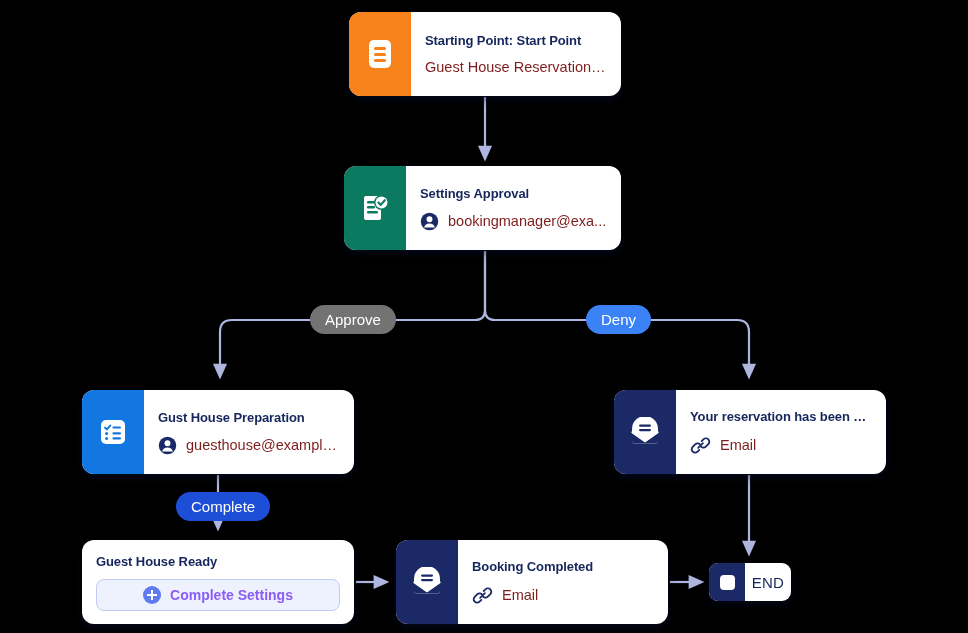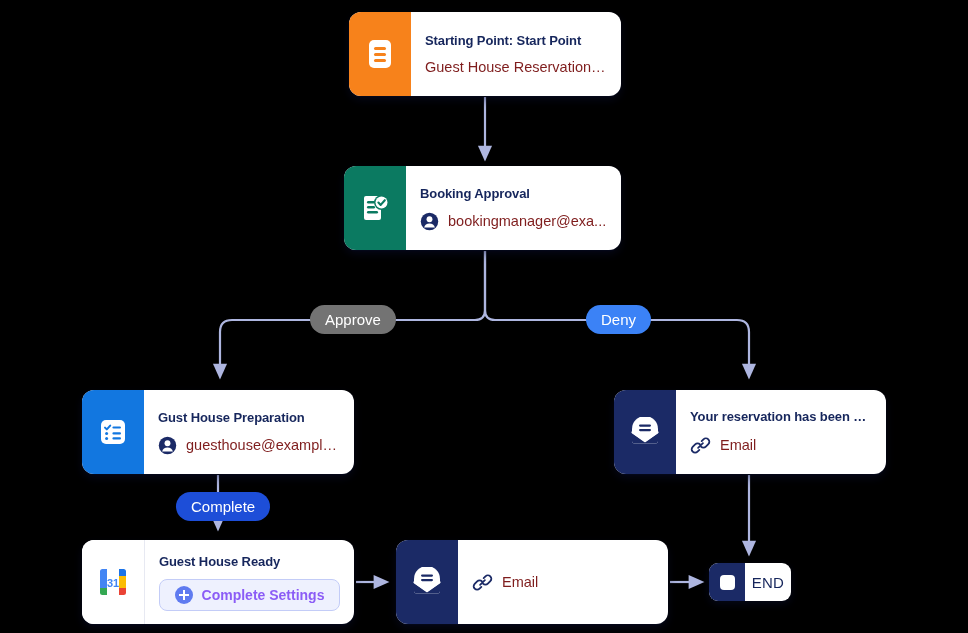--- a/index.html
+++ b/index.html
@@ -235,21 +235,21 @@
         <path d="M7 4 h13 a2 2 0 0 1 2 2 v20 a2 2 0 0 1 -2 2 h-13 a2 2 0 0 1 -2 -2 v-20 a2 2 0 0 1 2 -2 z" fill="#ffffff"></path>
         <rect x="8" y="9" width="8" height="2.4" rx="1.2" fill="#0b7a61"></rect>
         <rect x="8" y="14" width="8" height="2.4" rx="1.2" fill="#0b7a61"></rect>
         <rect x="8" y="19" width="11" height="2.4" rx="1.2" fill="#0b7a61"></rect>
         <circle cx="22.5" cy="10.5" r="7.5" fill="#0b7a61"></circle>
         <circle cx="22.5" cy="10.5" r="6" fill="#ffffff"></circle>
         <path d="M19.4 10.6 L21.7 12.9 L25.8 8.2" stroke="#0b7a61" stroke-width="2.1" fill="none" stroke-linecap="round" stroke-linejoin="round"></path>
       </svg>
     </div>
     <div class="node-body">
-      <div class="node-title">Booking Approval</div>
+      <div class="node-title">Settings Approval</div>
       <div class="node-sub">
         <span>
           <svg class="glyph" width="19" height="19" viewBox="0 0 20 20" aria-hidden="true">
             <circle cx="10" cy="10" r="9.2" fill="#1b2a66"></circle>
             <circle cx="10" cy="7.7" r="3.1" fill="#ffffff"></circle>
             <path d="M4.3 16.4 a5.9 5.9 0 0 1 11.4 0 z" fill="#ffffff"></path>
           </svg>
         </span>
         <span class="sub-text">bookingmanager@exa...</span>
       </div>
@@ -302,55 +302,41 @@
             <path d="M12.2 6.4 l1.9 -1.9 a3.6 3.6 0 0 1 5.1 5.1 l-2.6 2.6 a3.6 3.6 0 0 1 -5.1 0" stroke="#1b2a66" stroke-width="1.9" fill="none" stroke-linecap="round"></path>
             <path d="M9.8 15.6 l-1.9 1.9 a3.6 3.6 0 0 1 -5.1 -5.1 l2.6 -2.6 a3.6 3.6 0 0 1 5.1 0" stroke="#1b2a66" stroke-width="1.9" fill="none" stroke-linecap="round"></path>
           </svg>
         </span>
         <span class="sub-text">Email</span>
       </div>
     </div>
   </div>
 
   <div class="node" id="node-ready">
-    <div class="node-icon fill-white">
-      <svg class="glyph" width="36" height="36" viewBox="0 0 36 36" aria-hidden="true">
-        <rect x="5" y="5" width="26" height="26" rx="2.5" fill="#ffffff"></rect>
-        <path d="M5 7.5 A2.5 2.5 0 0 1 7.5 5 H12 v7 H5 z" fill="#4285f4"></path>
-        <path d="M24 5 h4.5 A2.5 2.5 0 0 1 31 7.5 V12 h-7 z" fill="#1a73e8"></path>
-        <rect x="24" y="12" width="7" height="12" fill="#fbbc04"></rect>
-        <path d="M24 24 h7 v4.5 A2.5 2.5 0 0 1 28.5 31 H24 z" fill="#ea4335"></path>
-        <path d="M5 24 h7 v7 H7.5 A2.5 2.5 0 0 1 5 28.5 z" fill="#34a853"></path>
-        <rect x="5" y="12" width="7" height="12" fill="#4285f4"></rect>
-        <rect x="12" y="12" width="12" height="12" fill="#ffffff"></rect>
-        <rect x="12" y="5" width="12" height="7" fill="#ffffff"></rect>
-        <rect x="12" y="24" width="12" height="7" fill="#ffffff"></rect>
-        <text x="18" y="22.5" font-family="Liberation Sans, sans-serif" font-size="11" font-weight="bold" fill="#4285f4" text-anchor="middle">31</text>
-      </svg>
-    </div>
     <div class="node-body ready-body">
       <div class="node-title">Guest House Ready</div>
       <div class="settings-btn">
         <span class="plus-circle"></span>
         <span>Complete Settings</span>
       </div>
     </div>
   </div>
 
   <div class="node" id="node-completed">
     <div class="node-icon fill-navy">
       <svg class="glyph" width="34" height="30" viewBox="0 0 34 30" aria-hidden="true">
         <path d="M4 12 a13 13 0 0 1 26 0 v12 a2.5 2.5 0 0 1 -2.5 2.5 h-21 A2.5 2.5 0 0 1 4 24 z" fill="#ffffff"></path>
         <rect x="11" y="7.5" width="12" height="2.2" rx="1.1" fill="#1b2a66"></rect>
         <rect x="11" y="12" width="12" height="2.2" rx="1.1" fill="#1b2a66"></rect>
         <path d="M4 16 L17 25 L30 16 L30 24 a2.5 2.5 0 0 1 -2.5 2.5 h-21 A2.5 2.5 0 0 1 4 24 z" fill="#1b2a66"></path>
         <path d="M4.6 15.3 L17 24 L29.4 15.3" stroke="#ffffff" stroke-width="2.4" fill="none" stroke-linejoin="round" stroke-linecap="round"></path>
       </svg>
     </div>
     <div class="node-body">
+      <div class="node-title">Booking Completed</div>
       <div class="node-sub">
         <span>
           <svg class="glyph" width="21" height="21" viewBox="0 0 22 22" aria-hidden="true">
             <path d="M8.5 13.5 L13.5 8.5" stroke="#1b2a66" stroke-width="1.9" stroke-linecap="round"></path>
             <path d="M12.2 6.4 l1.9 -1.9 a3.6 3.6 0 0 1 5.1 5.1 l-2.6 2.6 a3.6 3.6 0 0 1 -5.1 0" stroke="#1b2a66" stroke-width="1.9" fill="none" stroke-linecap="round"></path>
             <path d="M9.8 15.6 l-1.9 1.9 a3.6 3.6 0 0 1 -5.1 -5.1 l2.6 -2.6 a3.6 3.6 0 0 1 5.1 0" stroke="#1b2a66" stroke-width="1.9" fill="none" stroke-linecap="round"></path>
           </svg>
         </span>
         <span class="sub-text">Email</span>
       </div>

